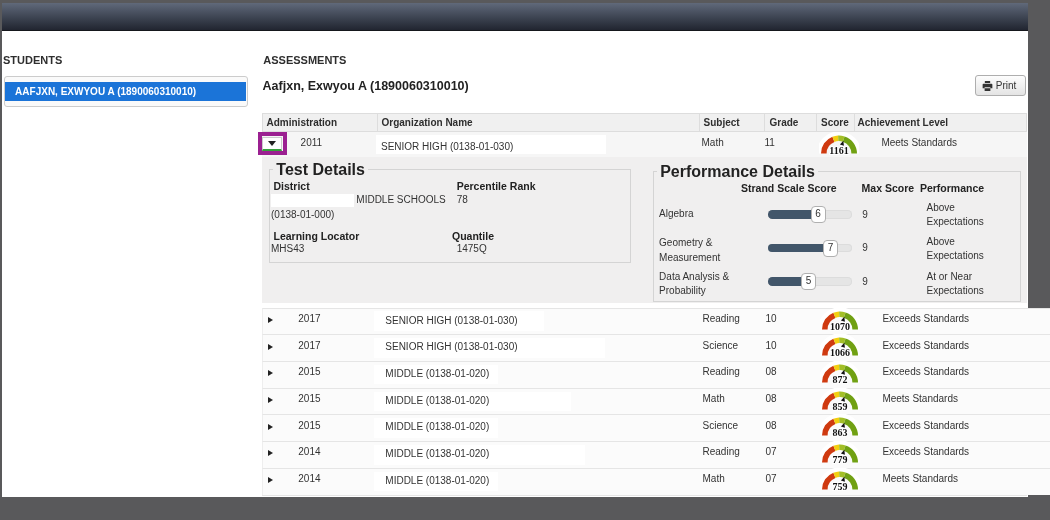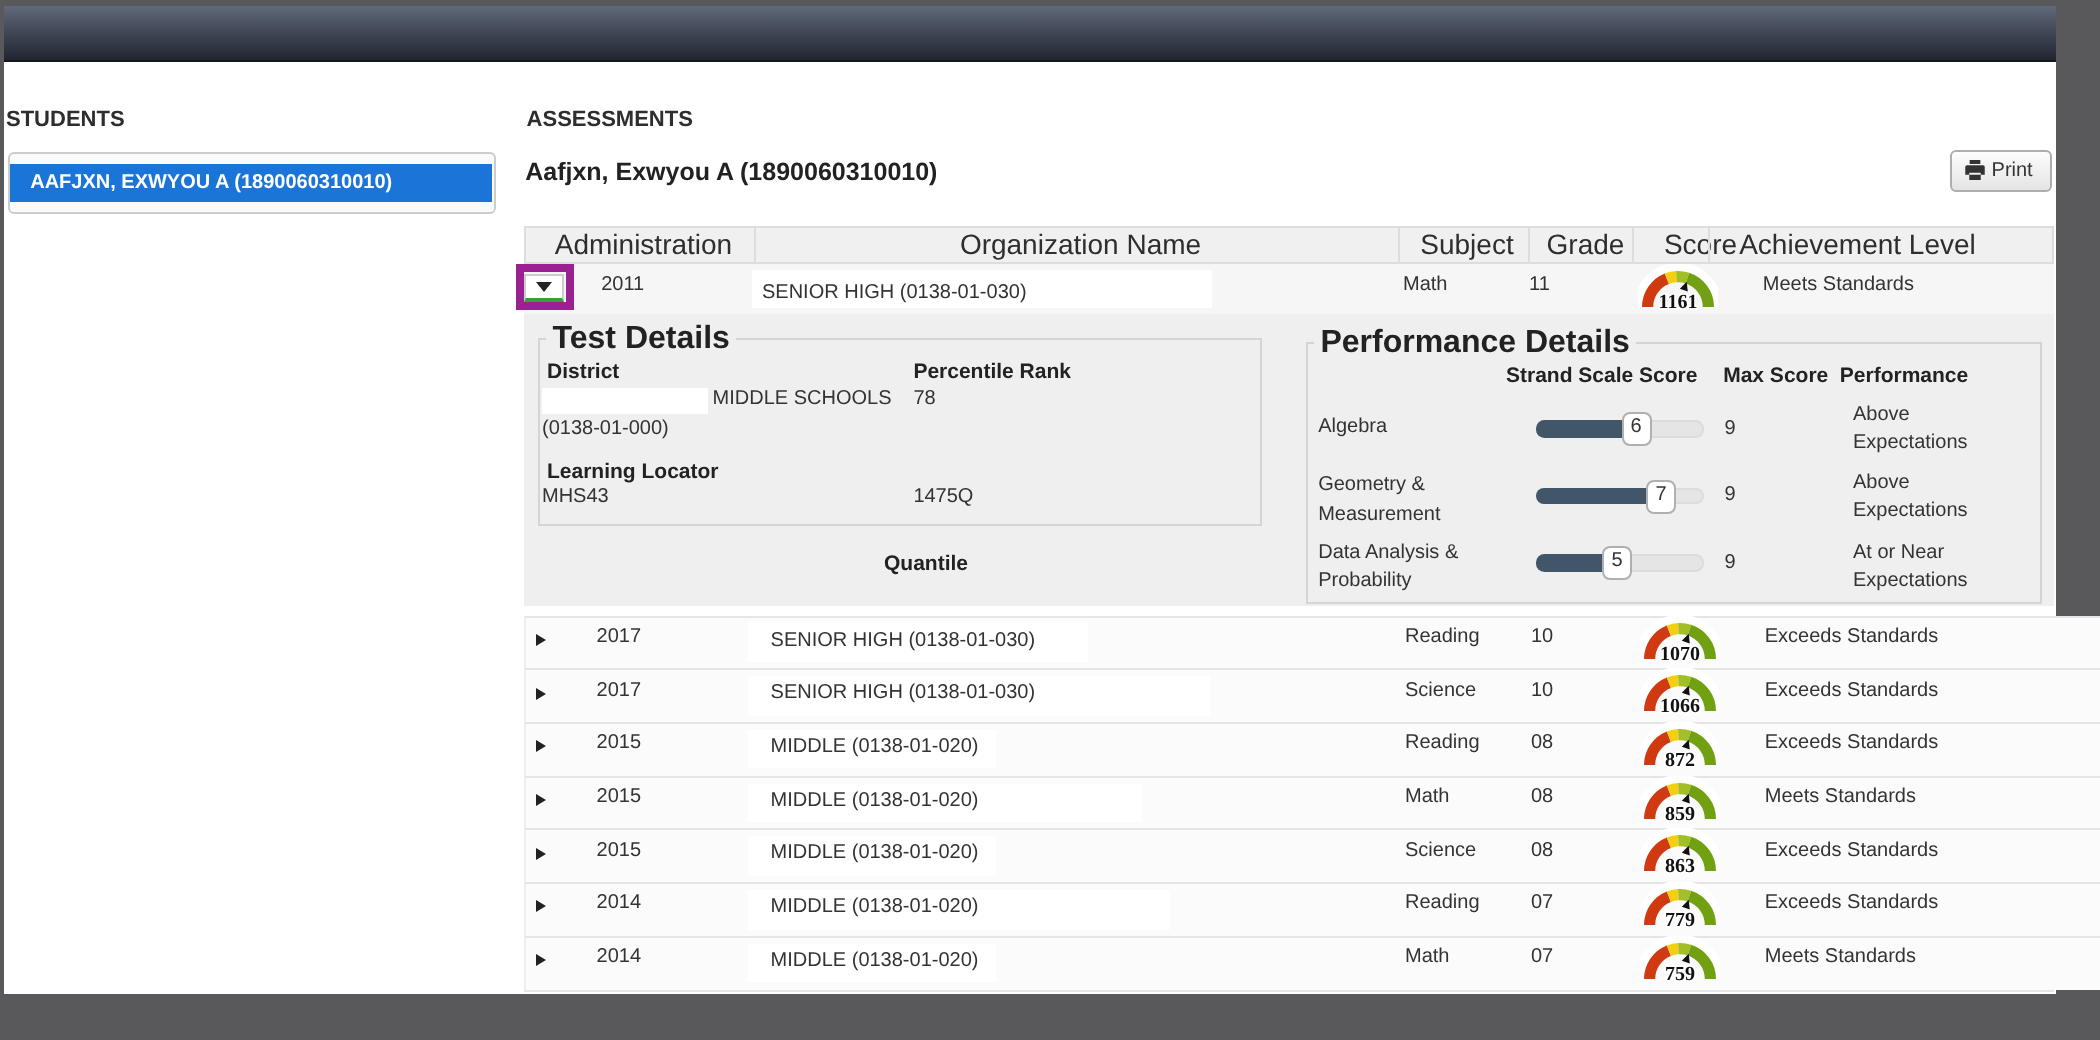--- a/index.html
+++ b/index.html
@@ -9,21 +9,21 @@
 #topbar{left:2px;top:3px;width:1026px;height:28px;background:linear-gradient(#60697a 0%,#3e4553 52%,#212530 100%);border-bottom:1px solid #15171c;box-sizing:border-box;}
 #tab{left:2px;top:3px;width:152px;height:28px;background:#26292e;color:#fff;font-size:10.5px;line-height:27px;padding-left:10.8px;box-sizing:border-box;}
 #modal{left:2px;top:31px;width:1026px;height:466px;background:#fff;}
 .hdr{font-weight:bold;font-size:11px;line-height:11px;color:#2e2e2e;}
 #listbox{left:3.5px;top:75.7px;width:244px;height:31.4px;border:1px solid #ccc;border-radius:3px;background:#fafafa;box-sizing:border-box;}
 #selitem{left:4.5px;top:81.9px;width:241.6px;height:19px;background:#1b74d8;color:#fff;font-weight:bold;font-size:10px;line-height:20.4px;padding-left:10.6px;box-sizing:border-box;white-space:nowrap;}
 #title{left:262.6px;top:79.7px;font-weight:bold;font-size:12.5px;line-height:12.5px;color:#222;}
 #printbtn{left:974.5px;top:75px;width:51px;height:21px;border:1px solid #aeaeae;border-radius:3px;background:linear-gradient(#fdfdfd,#e4e4e4);box-sizing:border-box;font-size:10px;color:#333;line-height:19px;padding-left:6.5px;}
 
 #thead{left:262px;top:112.6px;width:765px;height:19.2px;background:#f0f0f0;border:1px solid #ddd;box-sizing:border-box;}
-.hcell{position:absolute;top:0;height:17.2px;line-height:17.5px;font-size:14px;font-weight:normal;color:#2e2e2e;border-left:1px solid #ddd;padding-left:3.5px;box-sizing:border-box;white-space:nowrap;text-align:center;}
+.hcell{position:absolute;top:0;height:17.2px;line-height:17.5px;font-size:10px;font-weight:bold;color:#2e2e2e;border-left:1px solid #ddd;padding-left:3.5px;box-sizing:border-box;white-space:nowrap;}
 #row1{left:262px;top:131.8px;width:765px;height:25.6px;background:#f6f6f6;}
 #detail{left:262px;top:157.4px;width:765px;height:145.2px;background:#f0efef;font-size:10px;}
 .row{left:262px;width:857px;height:26.72px;border-top:1px solid #e5e5e5;border-left:1px solid #eee;border-right:1px solid #eee;background:#fbfbfb;box-sizing:border-box;}
 .cell{position:absolute;font-size:10px;line-height:14.3px;color:#333;white-space:nowrap;}
 .redact{position:absolute;background:#fff;}
 .tri{position:absolute;width:0;height:0;border-left:5px solid #222;border-top:3px solid transparent;border-bottom:3px solid transparent;}
 .fs{position:absolute;border:1px solid #d4d4d4;}
 .legend{position:absolute;top:-7px;left:3px;background:#f0efef;padding:0 3px;font-weight:bold;font-size:16px;line-height:13px;color:#222;white-space:nowrap;}
 .lbl{position:absolute;font-weight:bold;font-size:10.5px;line-height:14.3px;color:#222;white-space:nowrap;}
 .val{position:absolute;font-size:10px;line-height:14.3px;color:#333;white-space:nowrap;}
@@ -78,27 +78,27 @@
       <div class="legend">Test Details</div>
     </div>
     <div class="lbl" style="left:11.5px;top:21.3px;">District</div>
     <div class="redact" style="left:8.5px;top:36.6px;width:83px;height:13.5px;"></div>
     <div class="val" style="left:94.3px;top:35.2px;">MIDDLE SCHOOLS</div>
     <div class="val" style="left:9px;top:50.6px;">(0138-01-000)</div>
     <div class="lbl" style="left:11.5px;top:71.2px;">Learning Locator</div>
     <div class="val" style="left:9px;top:84.2px;">MHS43</div>
     <div class="lbl" style="left:194.7px;top:21.3px;">Percentile Rank</div>
     <div class="val" style="left:194.7px;top:35.2px;">78</div>
-    <div class="lbl" style="left:180px;top:71.2px;margin-top:46px;">Quantile</div>
+    <div class="lbl" style="left:190px;top:71.2px;">Quantile</div>
     <div class="val" style="left:194.7px;top:84.2px;">1475Q</div>
 
     <div class="fs" style="left:391.2px;top:13.2px;width:366.2px;height:129.4px;">
       <div class="legend">Performance Details</div>
     </div>
-    <div class="lbl" style="left:491px;top:23.2px;">Strand Scale Score</div>
+    <div class="lbl" style="left:479px;top:23.2px;">Strand Scale Score</div>
     <div class="lbl" style="left:599.6px;top:23.2px;">Max Score</div>
     <div class="lbl" style="left:657.9px;top:23.2px;">Performance</div>
 
     <div class="val" style="left:397.1px;top:49.6px;">Algebra</div>
     <div class="track" style="left:505.6px;top:53px;"></div>
     <div class="fill" style="left:505.6px;top:53px;width:50.5px;"></div>
     <div class="handle" style="left:548.5px;top:48.7px;">6</div>
     <div class="val" style="left:600.3px;top:50.2px;">9</div>
     <div class="val" style="left:664.5px;top:43.8px;">Above</div>
     <div class="val" style="left:664.5px;top:58.1px;">Expectations</div>

